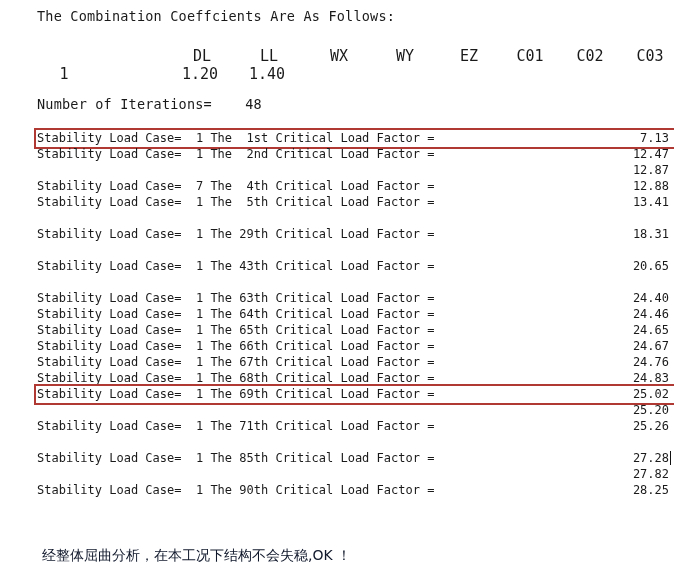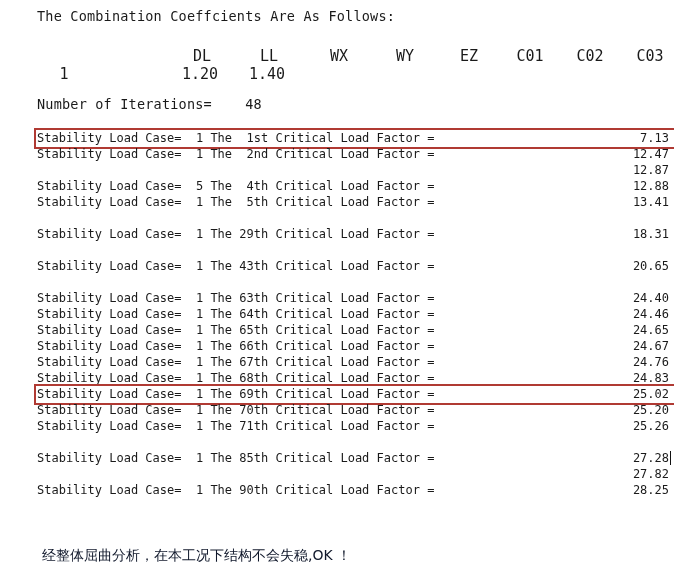--- a/index.html
+++ b/index.html
@@ -121,33 +121,33 @@
       <div class="colhead" style="top: 66px; left: 211px; width: 48px; text-align: center;">1.40</div>
     </div>
 
   <div class="line" style="top:96px;"><span>Number of Iterations=</span><span>    </span><span>48</span></div>
 
   <div id="stability-rows">
       <div class="stab-row" style="top: 130px;"><span class="stab-label">Stability Load Case=  1 The  1st Critical Load Factor =</span><span class="stab-value">7.13</span></div>
       <div class="highlight-box" style="left: 2px; top: 128px; width: 643px; height: 21px; border-color: rgb(176, 58, 51);"></div>
       <div class="stab-row" style="top: 146px;"><span class="stab-label">Stability Load Case=  1 The  2nd Critical Load Factor =</span><span class="stab-value">12.47</span></div>
       <div class="stab-row" style="top: 162px;"><span class="stab-value">12.87</span></div>
-      <div class="stab-row" style="top: 178px;"><span class="stab-label">Stability Load Case=  5 The  4th Critical Load Factor =</span><span class="stab-value">12.88</span></div>
+      <div class="stab-row" style="top: 178px;"><span class="stab-label">Stability Load Case=  7 The  4th Critical Load Factor =</span><span class="stab-value">12.88</span></div>
       <div class="stab-row" style="top: 194px; text-decoration: underline;"><span class="stab-label">Stability Load Case=  1 The  5th Critical Load Factor =</span><span class="stab-value">13.41</span></div>
       <div class="stab-row" style="top: 226px;"><span class="stab-label">Stability Load Case=  1 The 29th Critical Load Factor =</span><span class="stab-value">18.31</span></div>
       <div class="stab-row" style="top: 258px;"><span class="stab-label">Stability Load Case=  1 The 43th Critical Load Factor =</span><span class="stab-value">20.65</span></div>
       <div class="stab-row" style="top: 290px;"><span class="stab-label">Stability Load Case=  1 The 63th Critical Load Factor =</span><span class="stab-value">24.40</span></div>
       <div class="stab-row" style="top: 306px;"><span class="stab-label">Stability Load Case=  1 The 64th Critical Load Factor =</span><span class="stab-value">24.46</span></div>
       <div class="stab-row" style="top: 322px;"><span class="stab-label">Stability Load Case=  1 The 65th Critical Load Factor =</span><span class="stab-value">24.65</span></div>
       <div class="stab-row" style="top: 338px;"><span class="stab-label">Stability Load Case=  1 The 66th Critical Load Factor =</span><span class="stab-value">24.67</span></div>
       <div class="stab-row" style="top: 354px;"><span class="stab-label">Stability Load Case=  1 The 67th Critical Load Factor =</span><span class="stab-value">24.76</span></div>
       <div class="stab-row" style="top: 370px;"><span class="stab-label">Stability Load Case=  1 The 68th Critical Load Factor =</span><span class="stab-value">24.83</span></div>
       <div class="stab-row" style="top: 386px;"><span class="stab-label">Stability Load Case=  1 The 69th Critical Load Factor =</span><span class="stab-value">25.02</span></div>
       <div class="highlight-box" style="left: 2px; top: 384px; width: 643px; height: 21px; border-color: rgb(176, 58, 51);"></div>
-      <div class="stab-row" style="top: 402px;"><span class="stab-label">Stability Load Case=  1 The 70th Critical Load Factor =</span><span class="stab-value">25.20</span></div>
+      <div class="stab-row" style="top: 402px;"><span class="stab-value">25.20</span></div>
       <div class="stab-row" style="top: 418px;"><span class="stab-label">Stability Load Case=  1 The 71th Critical Load Factor =</span><span class="stab-value">25.26</span></div>
       <div class="stab-row" style="top: 450px;"><span class="stab-label">Stability Load Case=  1 The 85th Critical Load Factor =</span><span class="stab-value">27.28</span></div>
       <div class="caret" style="left: 638px; top: 451px; height: 14px;"></div>
       <div class="stab-row" style="top: 466px;"><span class="stab-value">27.82</span></div>
       <div class="stab-row" style="top: 482px;"><span class="stab-label">Stability Load Case=  1 The 90th Critical Load Factor =</span><span class="stab-value">28.25</span></div>
     </div>
 
   <div class="cjk-line" style="top:546px;">经整体屈曲分析，在本工况下结构不会失稳,OK ！</div>
 
 </div>

